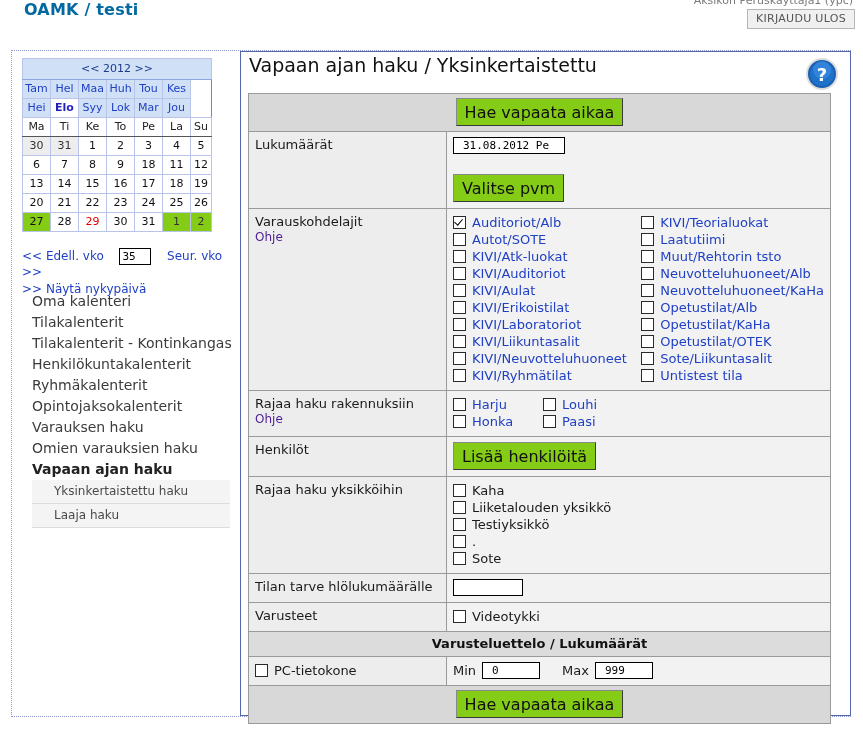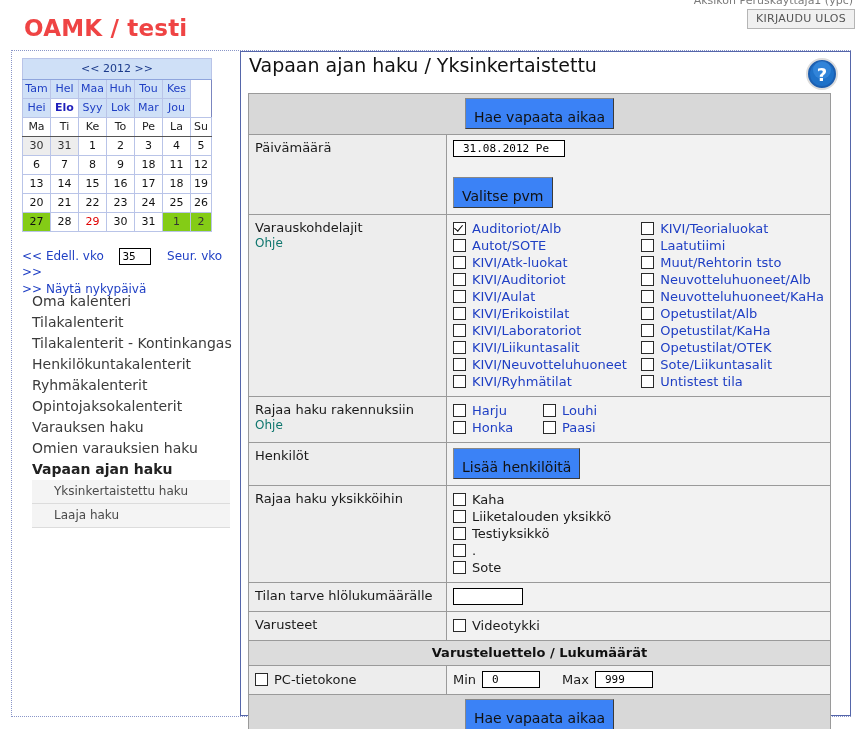--- a/index.html
+++ b/index.html
@@ -18,24 +18,24 @@
 
   
   .topbar {
     position: absolute;
     left: 0; top: 0;
     width: 863px;
     height: 32px;
   }
   .brand {
     position: absolute;
-    left: 24px; top: 15px;
-    font-size: 23px;
+    left: 24px; top: 0;
+    font-size: 16px;
     font-weight: bold;
-    color: #ef4444;
+    color: #0369a1;
     letter-spacing: 0.2px;
     white-space: nowrap;
   }
   .userline {
     position: absolute;
     right: 10px; top: -6px;
     font-size: 11px;
     color: #7a7a7a;
     white-space: nowrap;
   }
@@ -217,36 +217,36 @@
   .form tr.sectionrow td {
     background: #dcdcdc;
     text-align: center;
     font-weight: bold;
     font-size: 13px;
     color: #111111;
     padding: 4px 0 5px 0;
   }
   .ohje {
     display: block;
-    color: #0f766e;
+    color: #4c1d95;
     font-size: 12px;
     text-decoration: none;
     cursor: pointer;
     margin-top: 1px;
   }
 
   .btn {
     font-family: "DejaVu Sans", "Liberation Sans", sans-serif;
-    font-size: 14px;
+    font-size: 16px;
     color: #111111;
-    background: #3b82f6;
+    background: #84cc16;
     border: 1px solid #888888;
     border-right-color: #3a3a3a;
     border-bottom-color: #3a3a3a;
-    padding: 10px 8px 3px 8px;
+    padding: 4px 8px 3px 8px;
     cursor: pointer;
   }
   .txt {
     font-family: "DejaVu Sans Mono", "Liberation Mono", monospace;
     font-size: 11px;
     border: 1px solid #000000;
     background: #ffffff;
     padding: 1px 9px;
     box-sizing: content-box;
   }
@@ -435,21 +435,21 @@
     <table class="form">
 
       <tbody>
           <tr class="barrow">
         <td colspan="2">
           <button class="btn">Hae vapaata aikaa</button>
         </td>
       </tr>
 
       <tr>
-        <td class="lbl">Päivämäärä</td>
+        <td class="lbl">Lukumäärät</td>
         <td class="val">
           <input class="txt date" type="text" value="31.08.2012 Pe" style=""><br>
           <button class="btn" style="margin-top:20px">Valitse pvm</button>
         </td>
       </tr>
 
       <tr>
         <td class="lbl">
           <span>Varauskohdelajit</span>
           <a class="ohje">Ohje</a>

